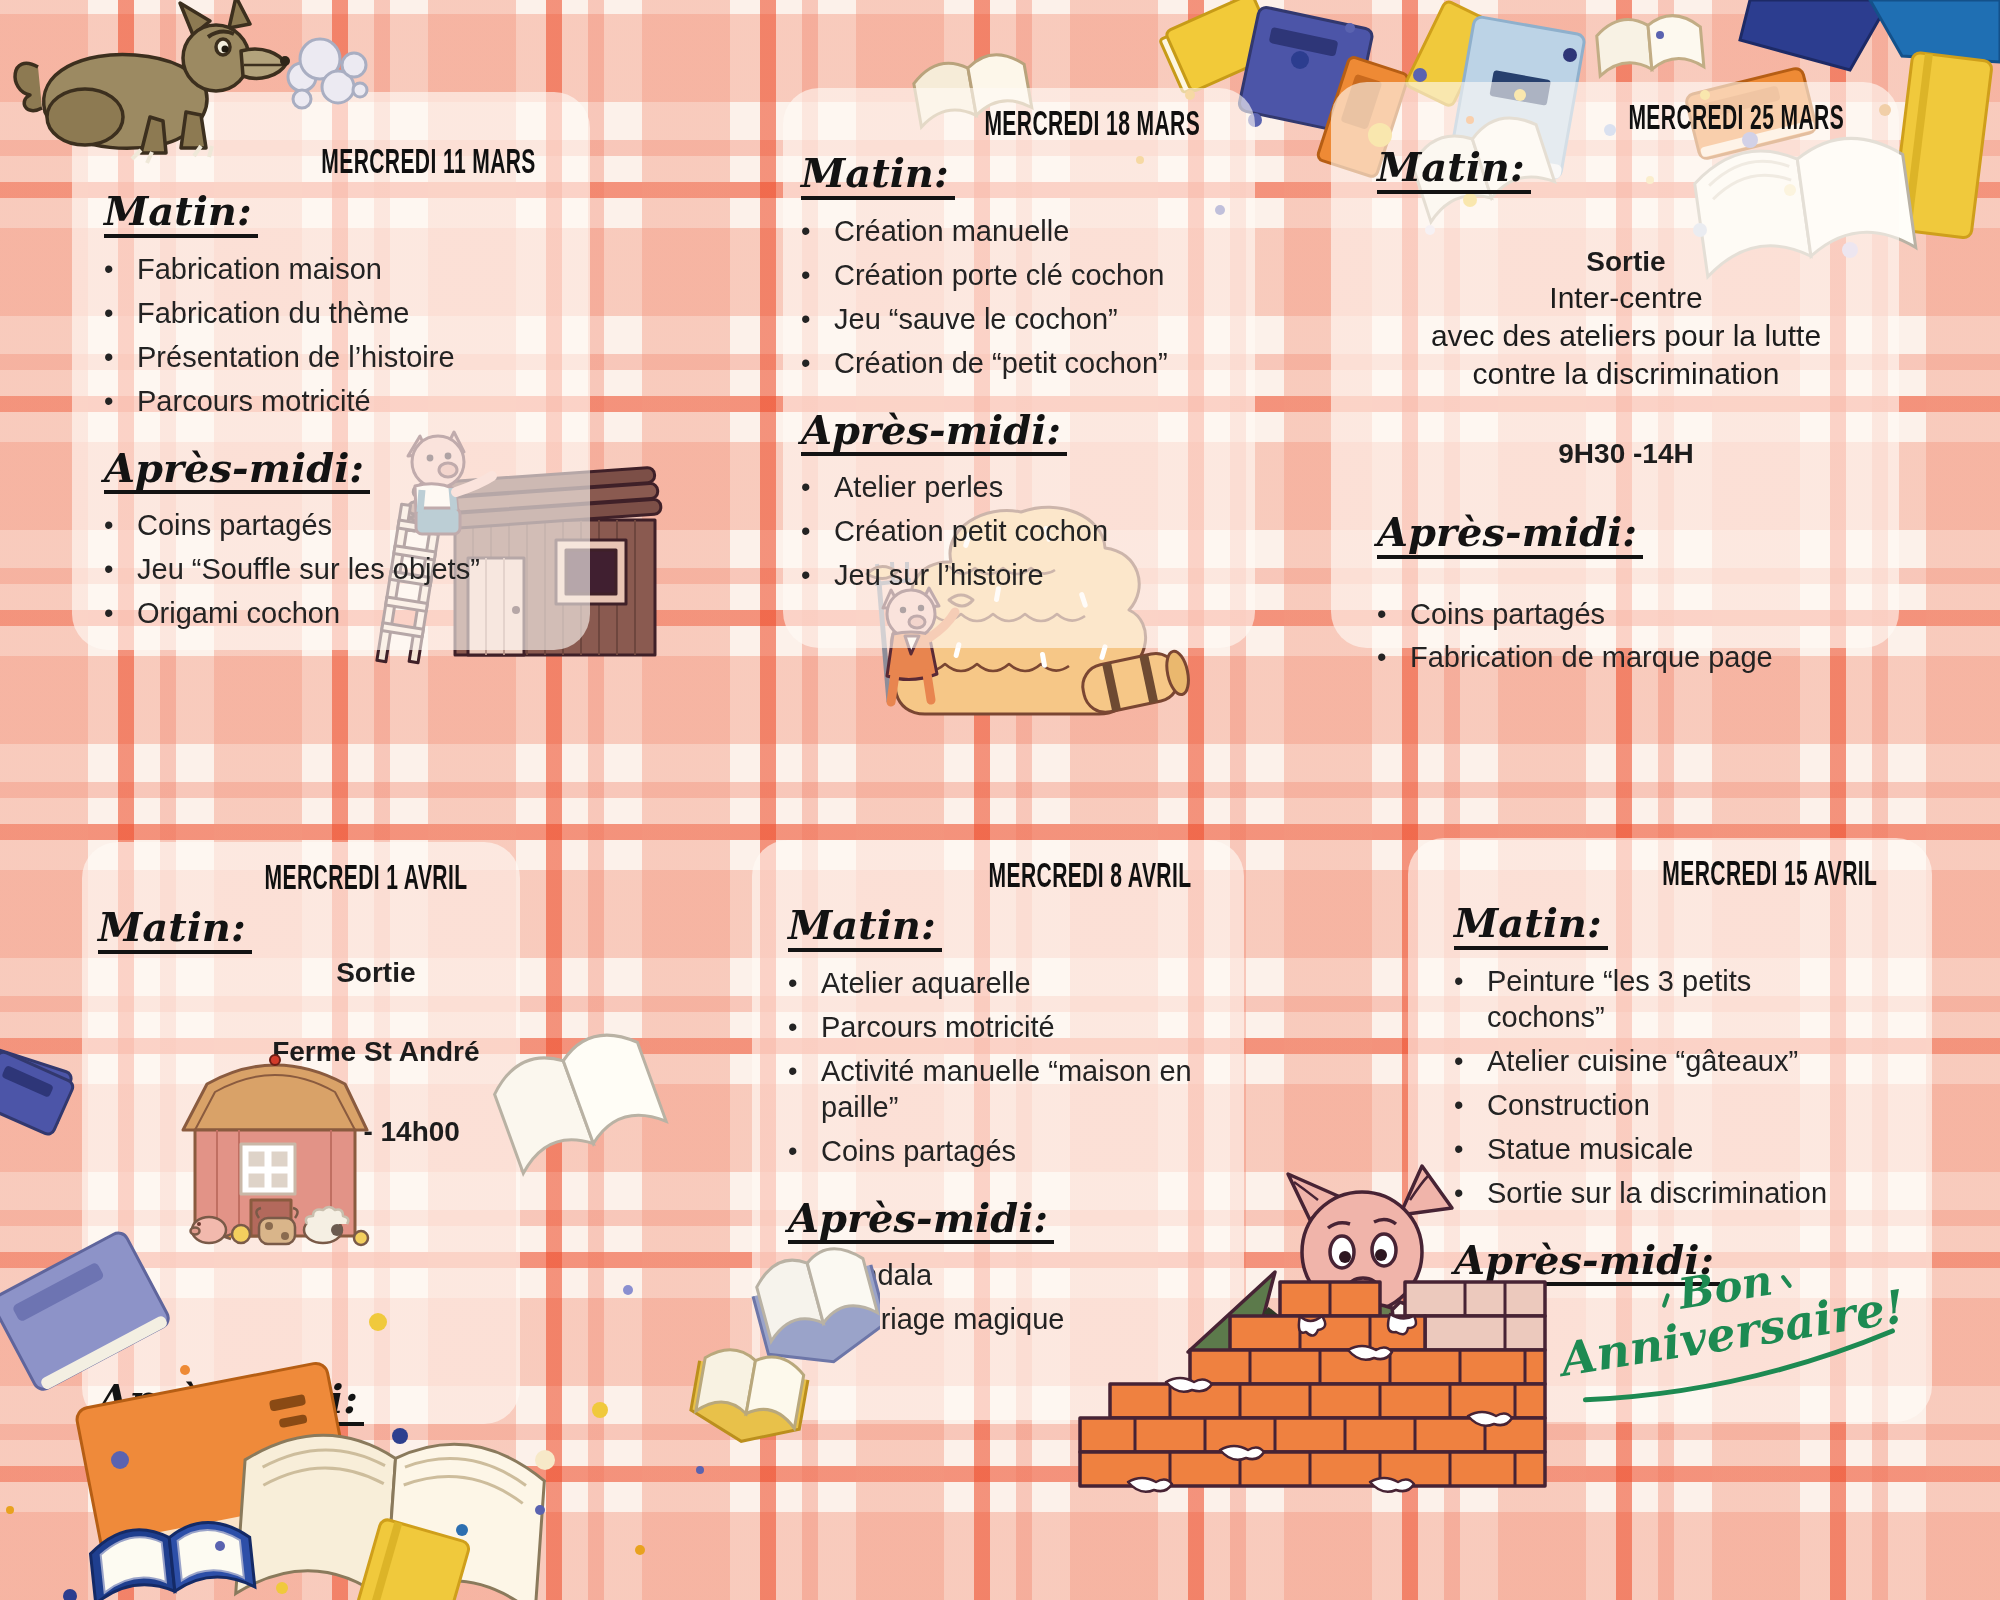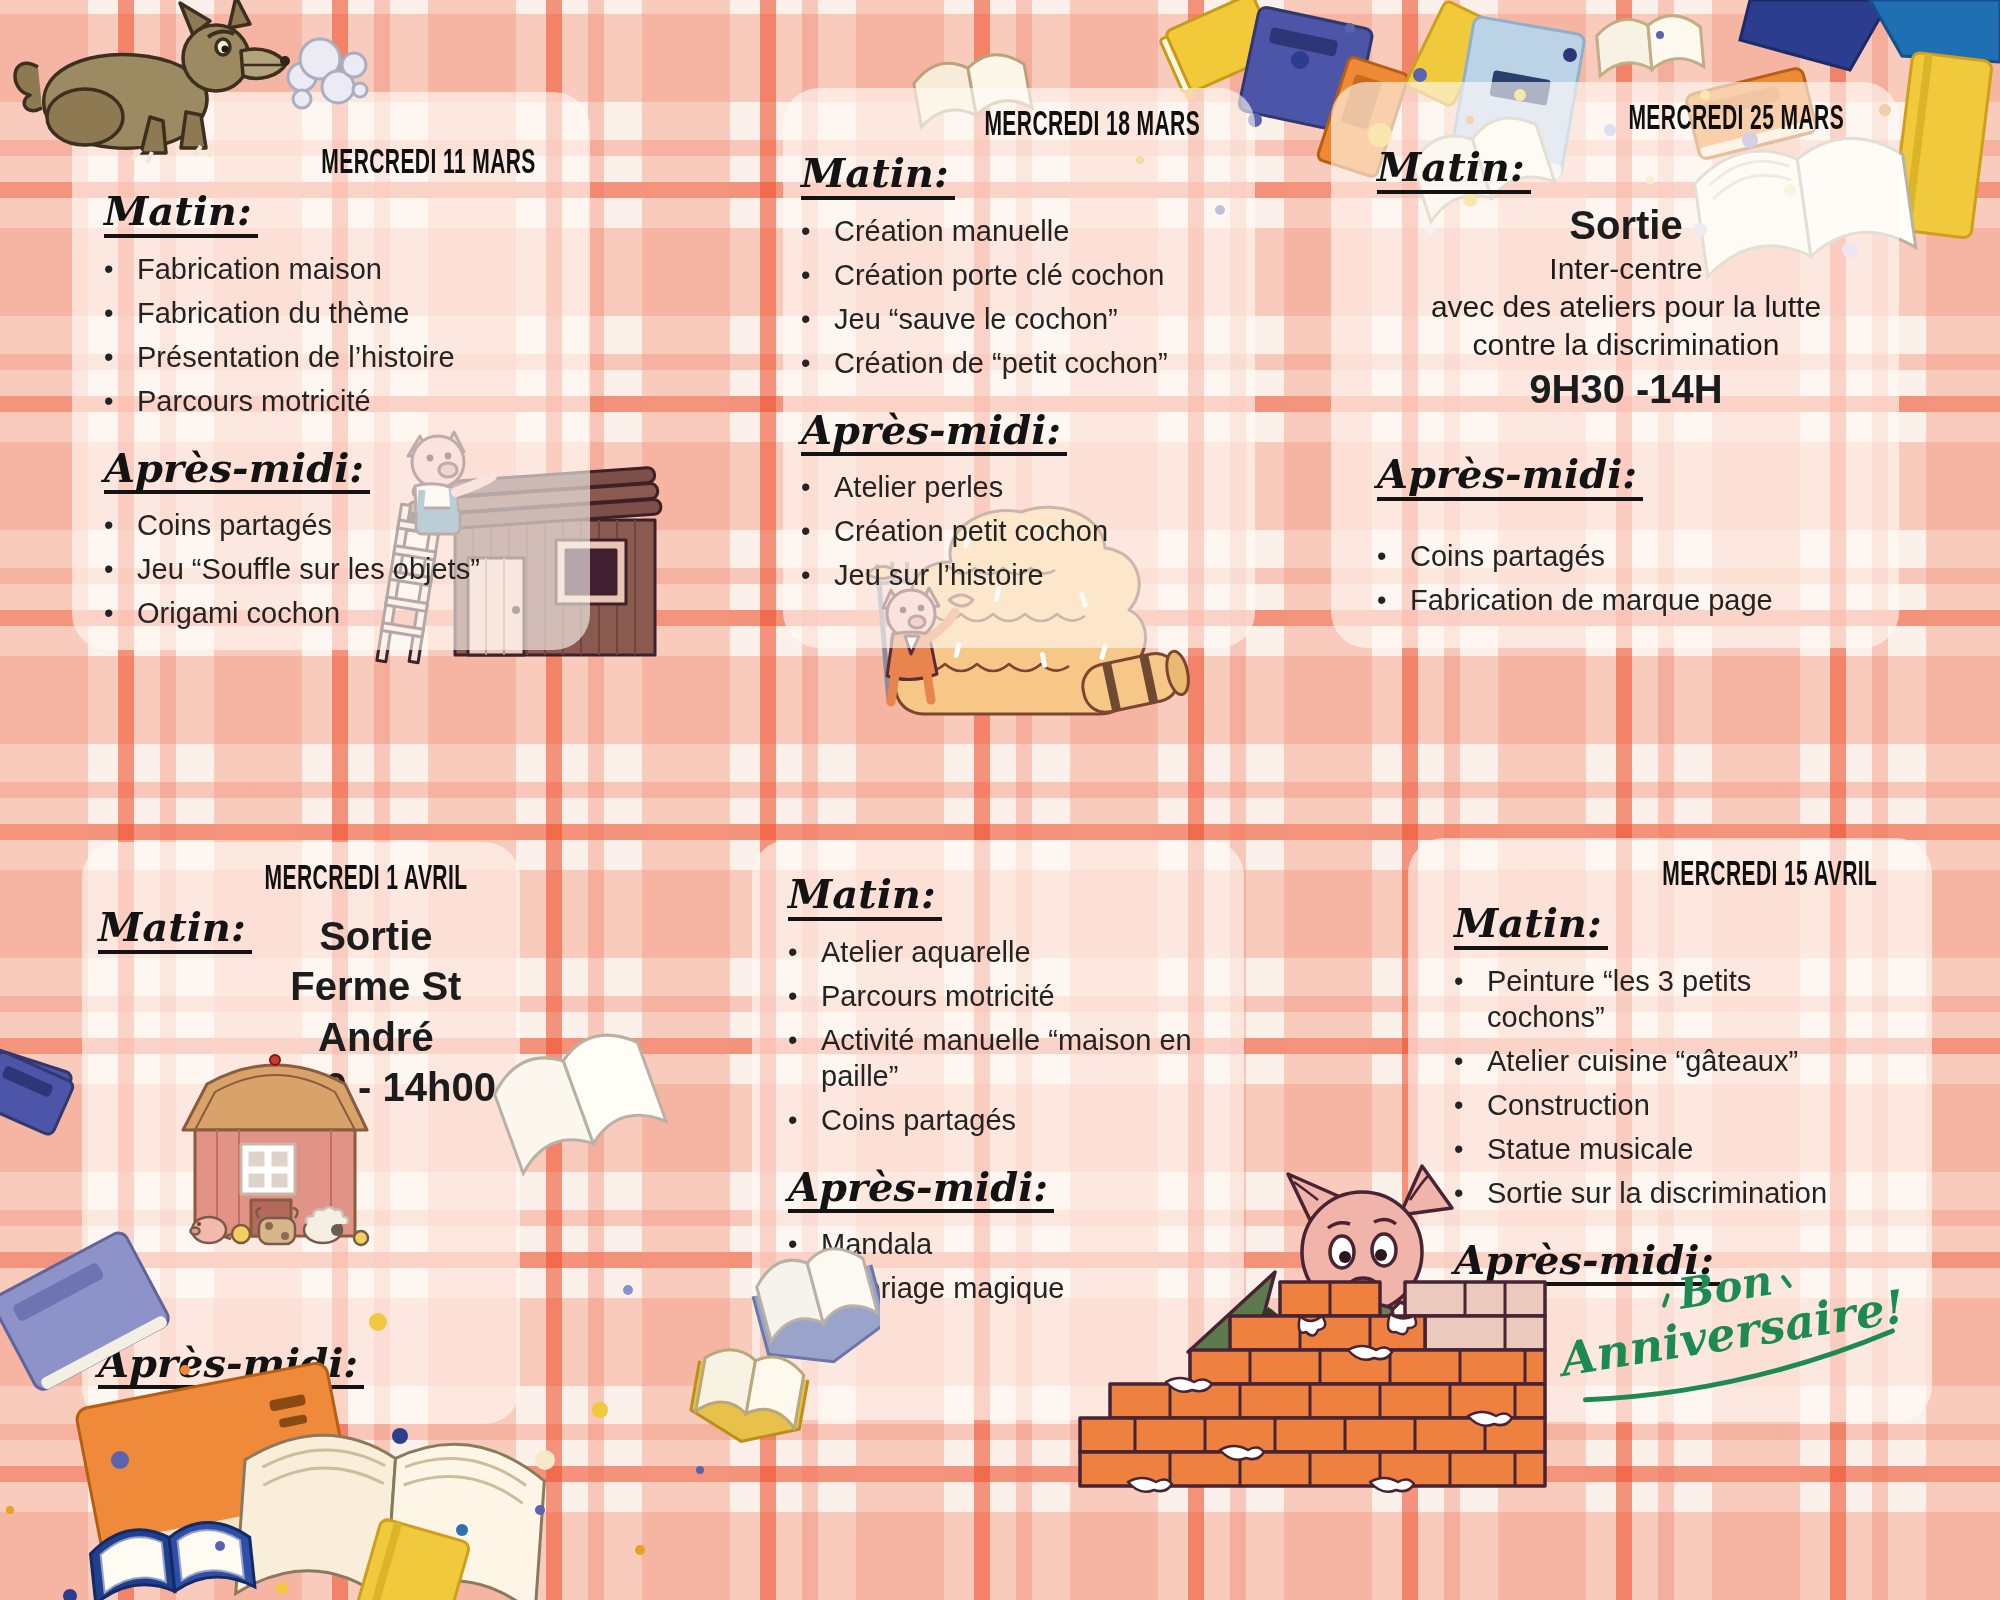--- a/index.html
+++ b/index.html
@@ -27,21 +27,21 @@
   .panel-title .tt{display:inline-block;font-weight:800;font-size:27px;letter-spacing:.5px;
         color:#101010;transform:scale(0.78,1.3);white-space:nowrap;}
   .script-heading{display:inline-block;font-family:"DejaVu Serif",serif;font-style:italic;
         font-weight:bold;font-size:40px;color:#131313;line-height:1.02;
         border-bottom:4px solid #131313;padding:0 6px 2px 0;margin:12px 0 6px;}
   .section{margin-top:2px;}
   .sec-apres-midi{margin-top:16px;}
   .section.row{display:flex;align-items:flex-start;gap:4px;}
   .section.row .center-lines{flex:1;margin-top:16px;}
   .center-lines{text-align:center;font-size:30px;line-height:1.26;color:#1c1c1c;}
-  .cline.b{font-weight:700;font-size:40px;}
+  .cline.b{font-weight:700;font-size:28px;margin-top:44px;}
   .blist{list-style:none;margin:8px 0 0;padding:0;font-size:29px;line-height:1.24;max-width:420px;}
   .blist li{display:flex;gap:17px;margin:8px 0;}
   .blist .mk{flex:0 0 16px;font-size:27px;line-height:1.3;}
   .panel--mercredi-1-avril .sec-apres-midi{margin-top:218px;}
   .panel--mercredi-25-mars .sec-apres-midi{margin-top:28px;}
   .panel--mercredi-25-mars .blist{margin-top:32px;}
   .panel--mercredi-11-mars .panel-title{--ttop:34px;}
 
   #birthday{position:absolute;left:1532px;top:1266px;width:400px;z-index:3;
         transform:rotate(-9deg);text-align:center;color:#1d8a52;
@@ -329,20 +329,21 @@
             <span class="mk">•</span>
             <span>Jeu de mimes</span>
           </li>
           <li>
             <span class="mk">•</span>
             <span>Coins partagés</span>
           </li>
         </ul></div>
     </div>
   <div class="panel panel--mercredi-8-avril" style="left:752px;top:840px;width:492px;height:580px;--pad:36px">
+      <div class="panel-title"><span class="tt">MERCREDI 8 AVRIL</span></div>
       <div class="section sec-matin"><div class="script-heading">Matin:</div><ul class="blist">
           <li>
             <span class="mk">•</span>
             <span>Atelier aquarelle</span>
           </li>
           <li>
             <span class="mk">•</span>
             <span>Parcours motricité</span>
           </li>
           <li>

